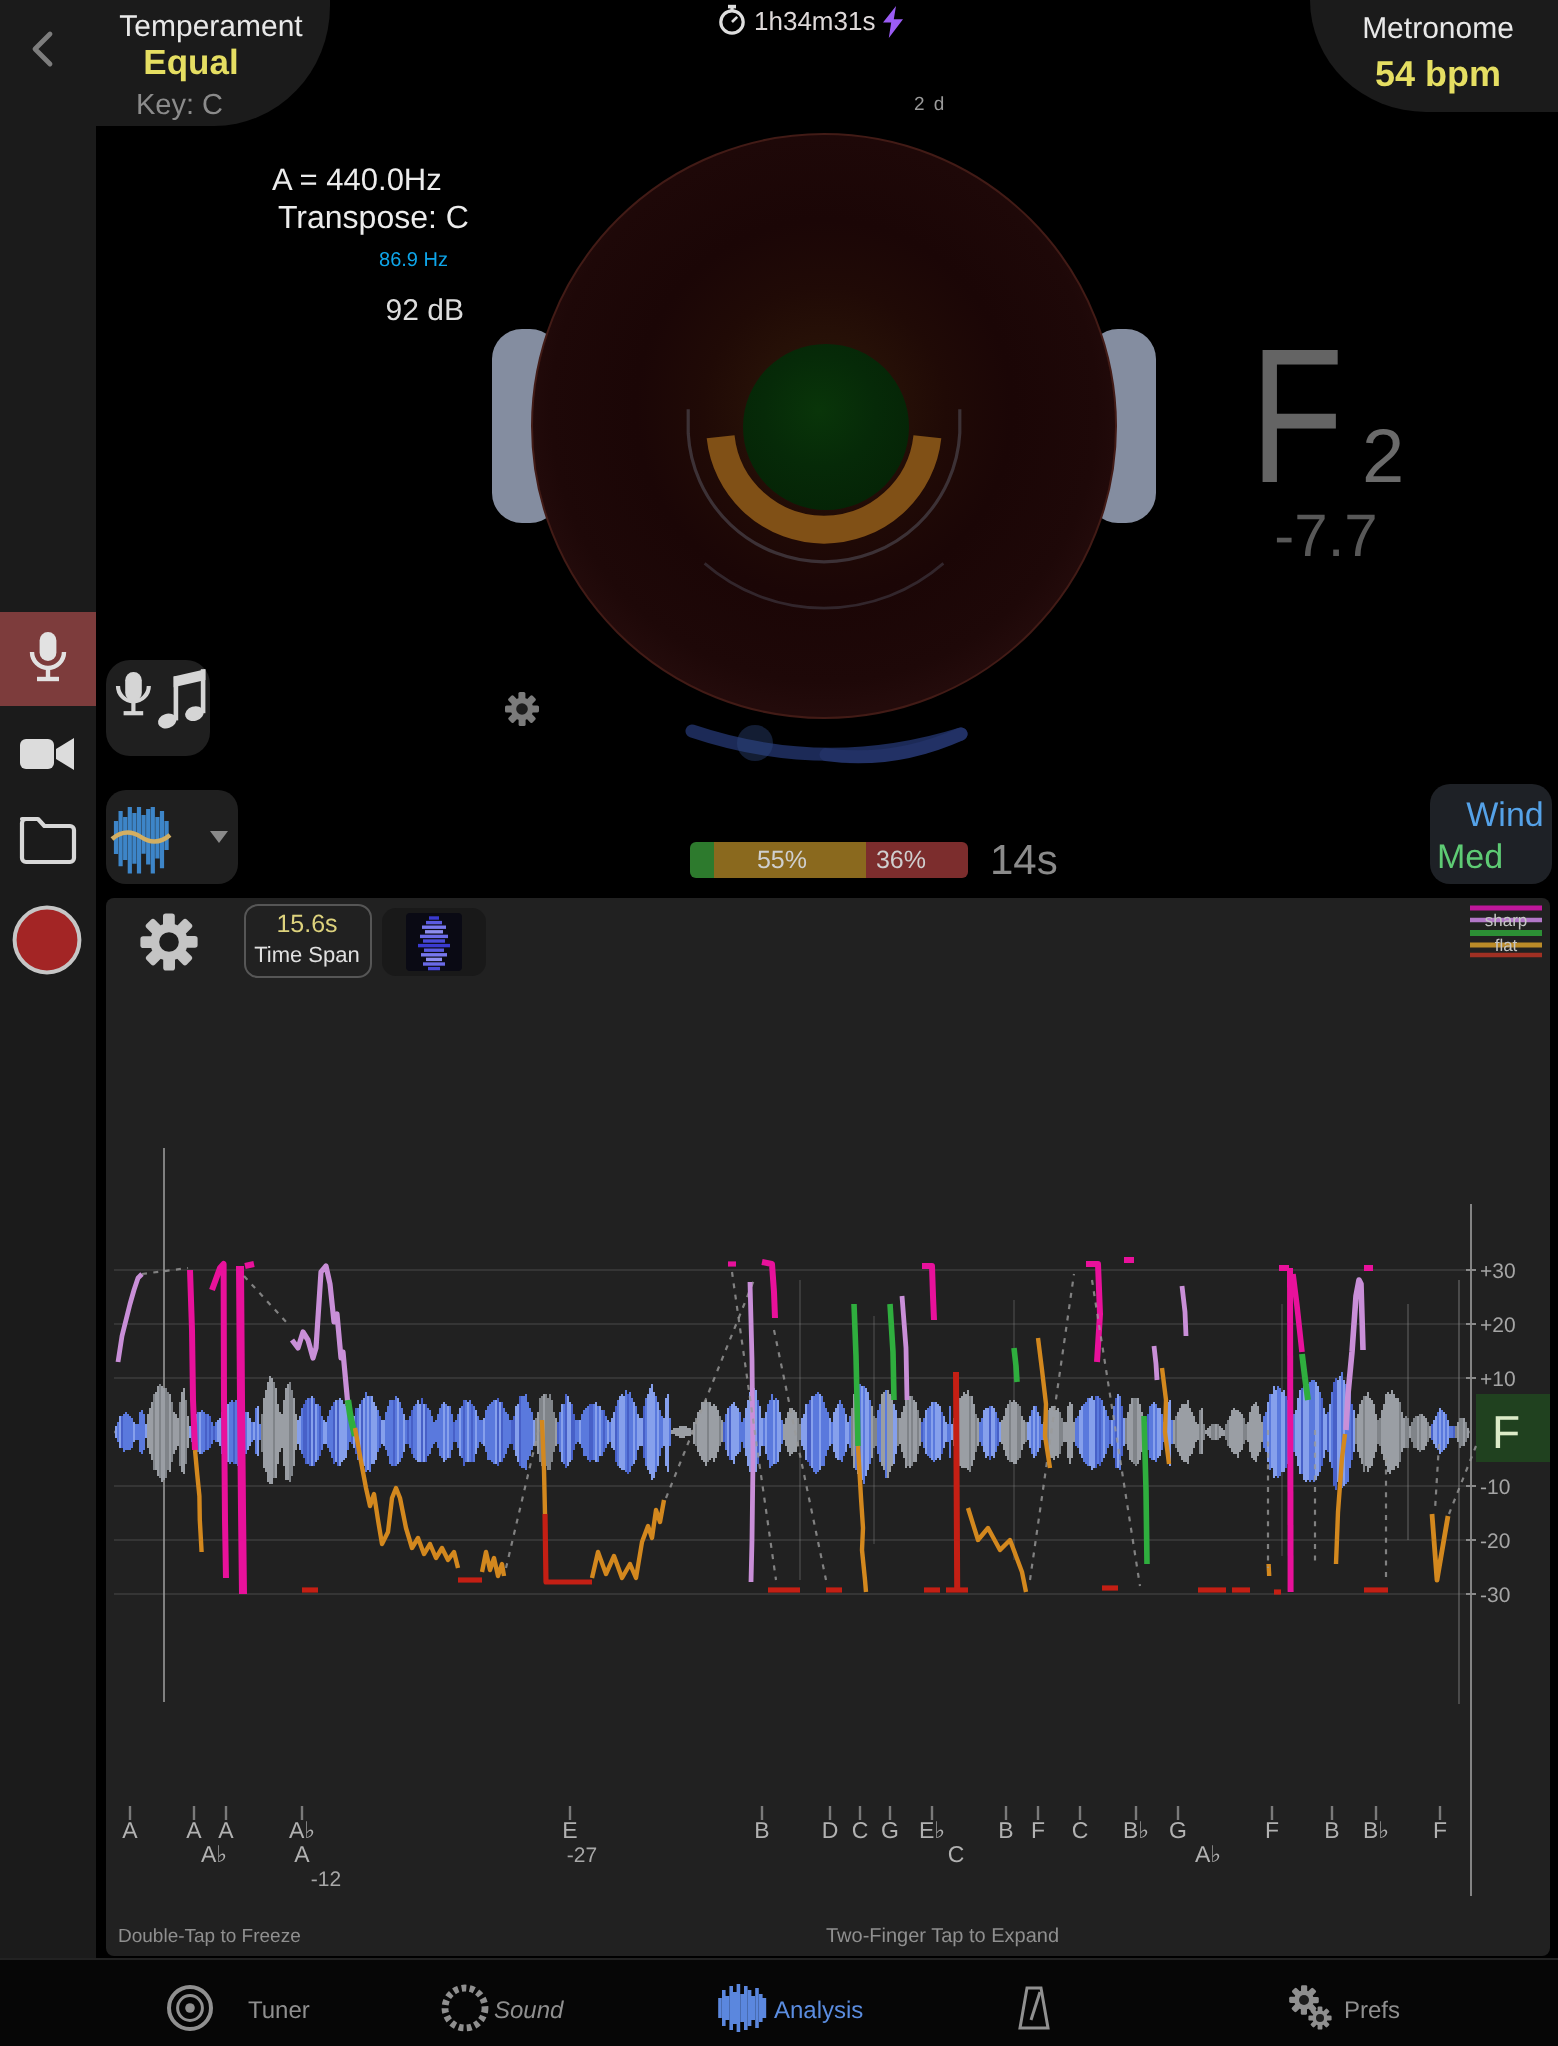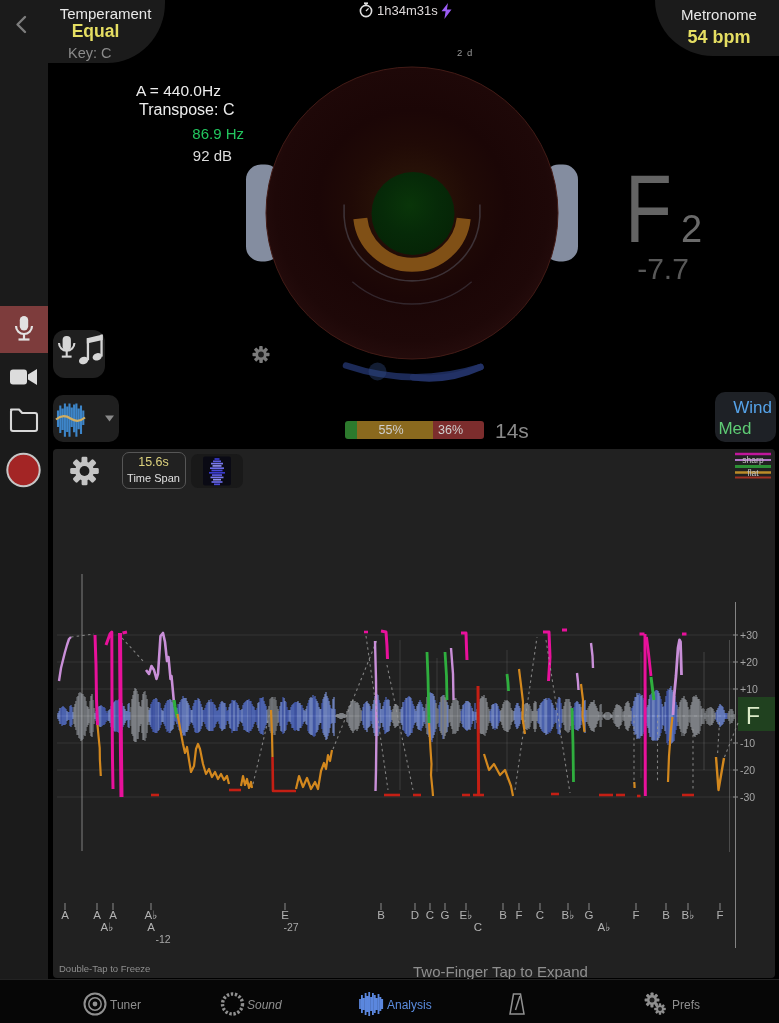--- a/index.html
+++ b/index.html
@@ -19,21 +19,21 @@
 
 <div class="abs" style="left:655px;top:0;width:124px;height:56px;background:#1b1b1b;border-bottom-left-radius:58px 56px;"></div>
 <div class="abs ctr" style="left:659px;top:6px;width:120px;font-size:15px;color:#e8e8e8;">Metronome</div>
 <div class="abs ctr" style="left:659px;top:27px;width:120px;font-size:18px;font-weight:bold;color:#e5de62;">54 bpm</div>
 
 <div class="abs" style="left:377px;top:3px;font-size:13px;color:#ded9d9;">1h34m31s</div>
 <div class="abs" style="left:457px;top:4.5px;font-size:9.5px;color:#999;letter-spacing:1px;margin-top:42px;">2 d</div>
 
 <div class="abs" style="left:136px;top:82px;font-size:15.5px;color:#ececec;">A = 440.0Hz</div>
 <div class="abs" style="left:139px;top:101px;font-size:16px;color:#ececec;">Transpose: C</div>
-<div class="abs r" style="left:144px;top:124.5px;width:100px;font-size:15px;color:#22c55e;">86.9 Hz</div>
+<div class="abs r" style="left:124px;top:124.5px;width:100px;font-size:10px;color:#0ea5e9;">86.9 Hz</div>
 <div class="abs r" style="left:132px;top:146.5px;width:100px;font-size:15px;color:#dcdcdc;">92 dB</div>
 
 <div class="abs" style="left:625px;top:160.5px;font-size:96px;line-height:1;color:#646464;transform:scaleX(0.80);transform-origin:0 0;">F</div>
 <div class="abs" style="left:681px;top:210px;font-size:38px;line-height:1;color:#6a6a6a;">2</div>
 <div class="abs ctr" style="left:613px;top:254px;width:100px;font-size:30px;line-height:1;color:#585858;">-7.7</div>
 
 <div class="abs" style="left:53px;top:330px;width:52px;height:48px;background:#1f1f1f;border-radius:12px;"></div>
 <div class="abs" style="left:53px;top:395px;width:66px;height:47px;background:#1f1f1f;border-radius:10px;"></div>
 
 <div class="abs" style="left:345px;top:421px;width:139px;height:18px;border-radius:3px;overflow:hidden;">
@@ -49,24 +49,24 @@
 <div class="abs ctr" style="left:715px;top:397.5px;width:75px;font-size:17px;color:#55a2e8;">Wind</div>
 <div class="abs ctr" style="left:715px;top:418.5px;width:40px;font-size:17px;color:#5ecb74;">Med</div>
 
 <div class="abs" style="left:53px;top:449px;width:722px;height:529px;background:#212121;border-radius:4px;"></div>
 <div class="abs" style="left:122px;top:452px;width:62px;height:35px;border:1px solid #565656;border-radius:7px;"></div>
 <div class="abs ctr" style="left:122px;top:455px;width:63px;font-size:12.5px;color:#ddd27d;">15.6s</div>
 <div class="abs ctr" style="left:122px;top:472px;width:63px;font-size:11px;color:#e0e0e0;">Time Span</div>
 <div class="abs" style="left:191px;top:454px;width:52px;height:34px;background:#191919;border-radius:7px;"></div>
 
 <div class="abs" style="left:59px;top:963px;font-size:9.5px;color:#8f8f8f;">Double-Tap to Freeze</div>
-<div class="abs" style="left:413px;top:963px;font-size:15px;color:#8f8f8f;">Two-Finger Tap to Expand</div>
+<div class="abs" style="left:413px;top:963px;font-size:10px;color:#8f8f8f;">Two-Finger Tap to Expand</div>
 
 <div class="abs" style="left:0;top:979px;width:779px;height:44px;background:#060606;border-top:1px solid #222;"></div>
-<div class="abs" style="left:110px;top:998px;font-size:12px;color:#8f8f8f;text-align:right;">Tuner</div>
+<div class="abs" style="left:124px;top:998px;font-size:12px;color:#8f8f8f;text-align:right;">Tuner</div>
 <div class="abs" style="left:247px;top:998px;font-size:12px;color:#8f8f8f;font-style:italic;">Sound</div>
 <div class="abs" style="left:387px;top:998px;font-size:12px;color:#5b8de0;">Analysis</div>
 <div class="abs" style="left:530px;top:998px;font-size:12px;color:#8f8f8f;margin-top:37px;">Metro</div>
 <div class="abs" style="left:672px;top:998px;font-size:12px;color:#8f8f8f;">Prefs</div>
 
 <svg class="abs" style="left:0;top:0;" width="779" height="1023" viewBox="0 0 779 1023">
 <path d="M25 17 L17.5 24.5 L25 32" fill="none" stroke="#7d7d7d" stroke-width="2.4" stroke-linecap="round" stroke-linejoin="round"></path>
 <g transform="translate(24,329)" fill="#e2e2e2" stroke="none">
 <rect x="-4.2" y="-13" width="8.4" height="14.5" rx="4.2"></rect>
 <path d="M-8 -3 a8 8 0 0 0 16 0" fill="none" stroke="#e2e2e2" stroke-width="2.2"></path>

